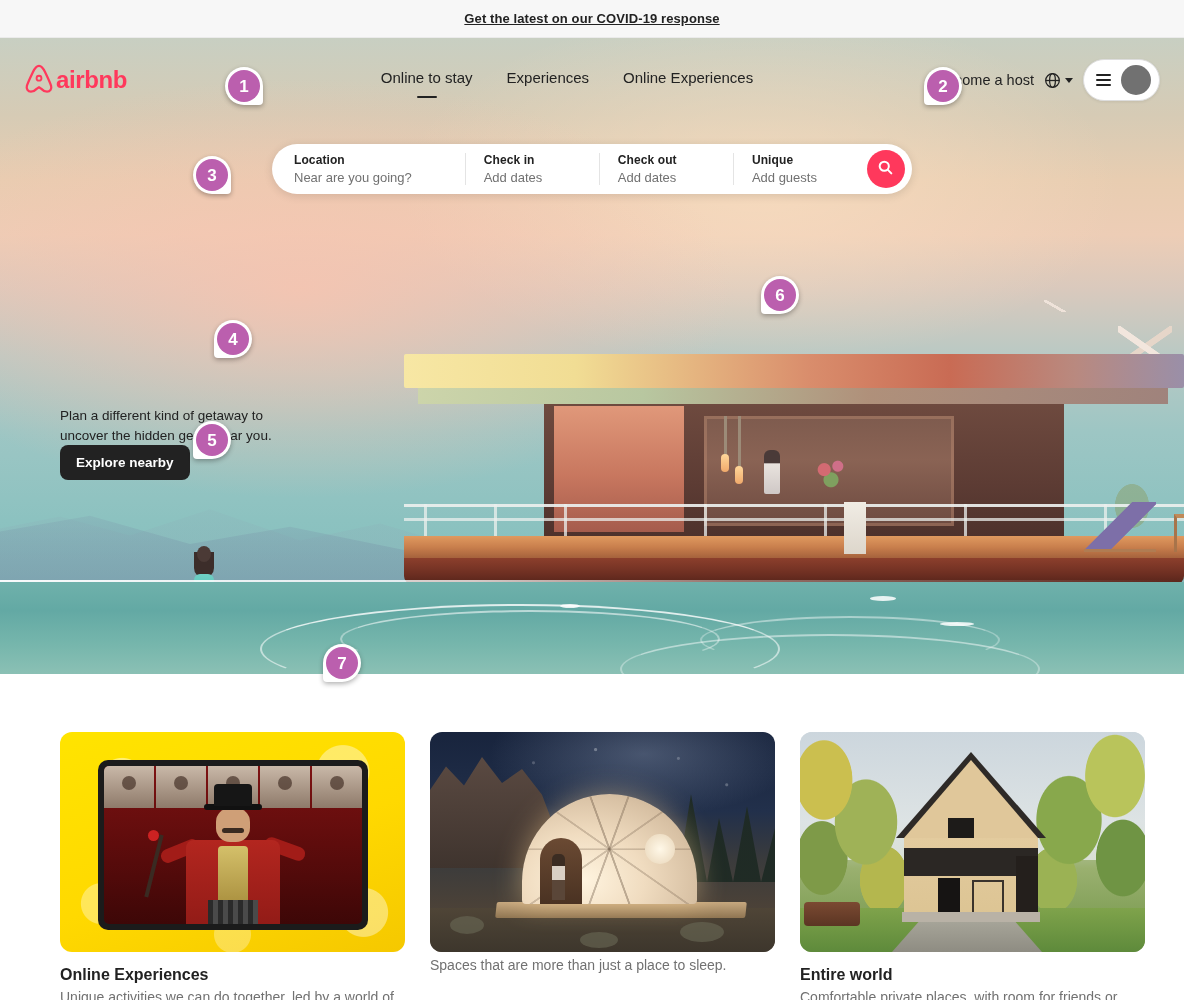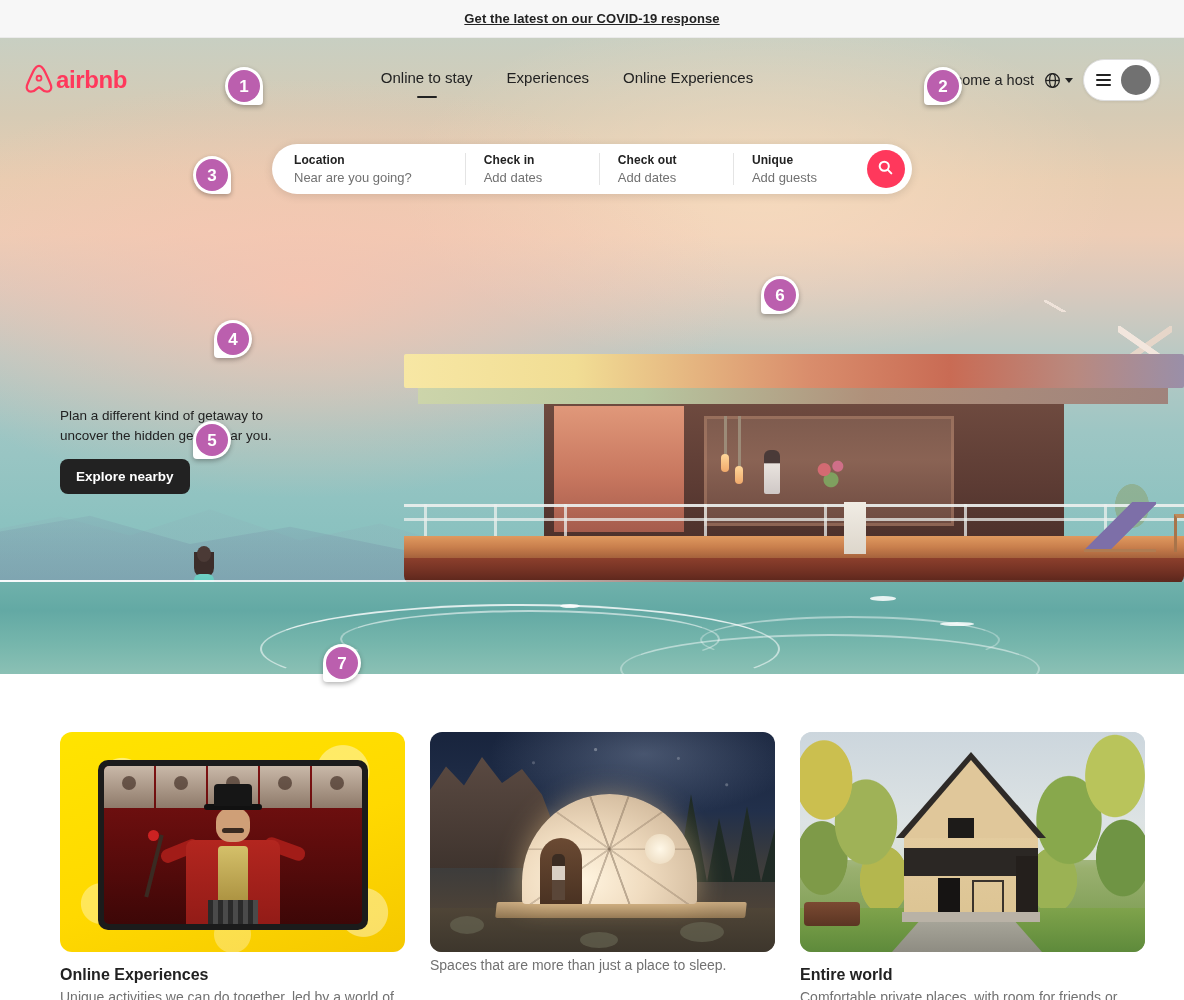--- a/index.html
+++ b/index.html
@@ -214,21 +214,21 @@
   .search-btn {
     width:38px;height:38px;border-radius:50%;background:#ff385c;
     display:flex;align-items:center;justify-content:center;margin-right:7px;border:none;cursor:pointer;flex:none;
   }
 
   
   .hero-copy { position:absolute; left:60px; top:356px; width:300px; z-index:20; }
   .hero-title { font-size:38px; font-weight:700; color:#222; letter-spacing:-.8px; }
   .hero-sub { font-size:13.5px; color:#222; line-height:1.45; margin-top:12px; width:222px; }
   .hero-btn {
-    display:inline-block; margin-top:14px; background:#222; color:#fff;
+    display:inline-block; background:#222; color:#fff;
     font-size:13.5px; font-weight:700; padding:10px 16px; border-radius:8px;
     border:none; cursor:pointer;
   }
 
   
   .cards {
     position:absolute; left:0; top:674px; width:1184px; height:326px;
     background:#fff; display:flex; gap:25px; padding:58px 60px 0 60px;
   }
   .card { width:345px; cursor:pointer; }

